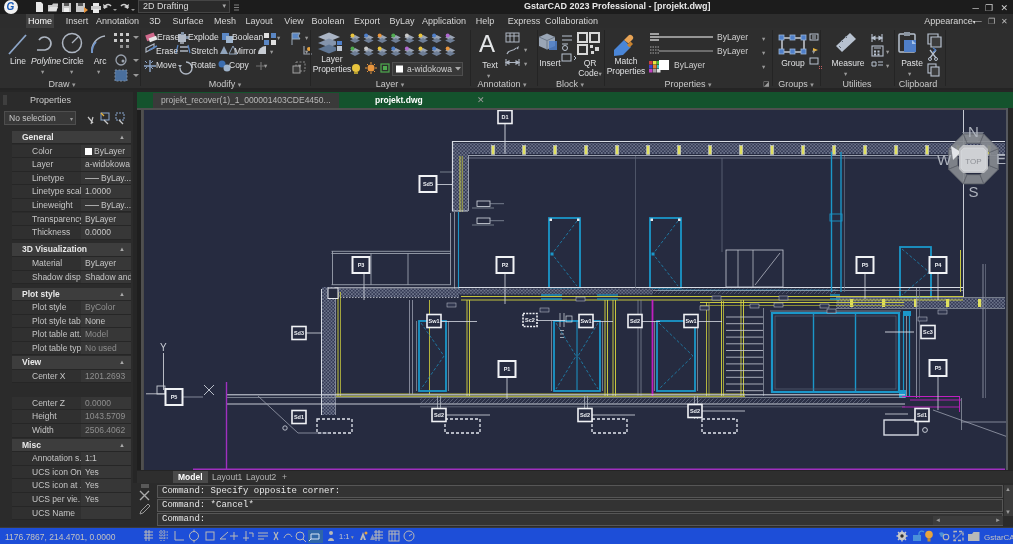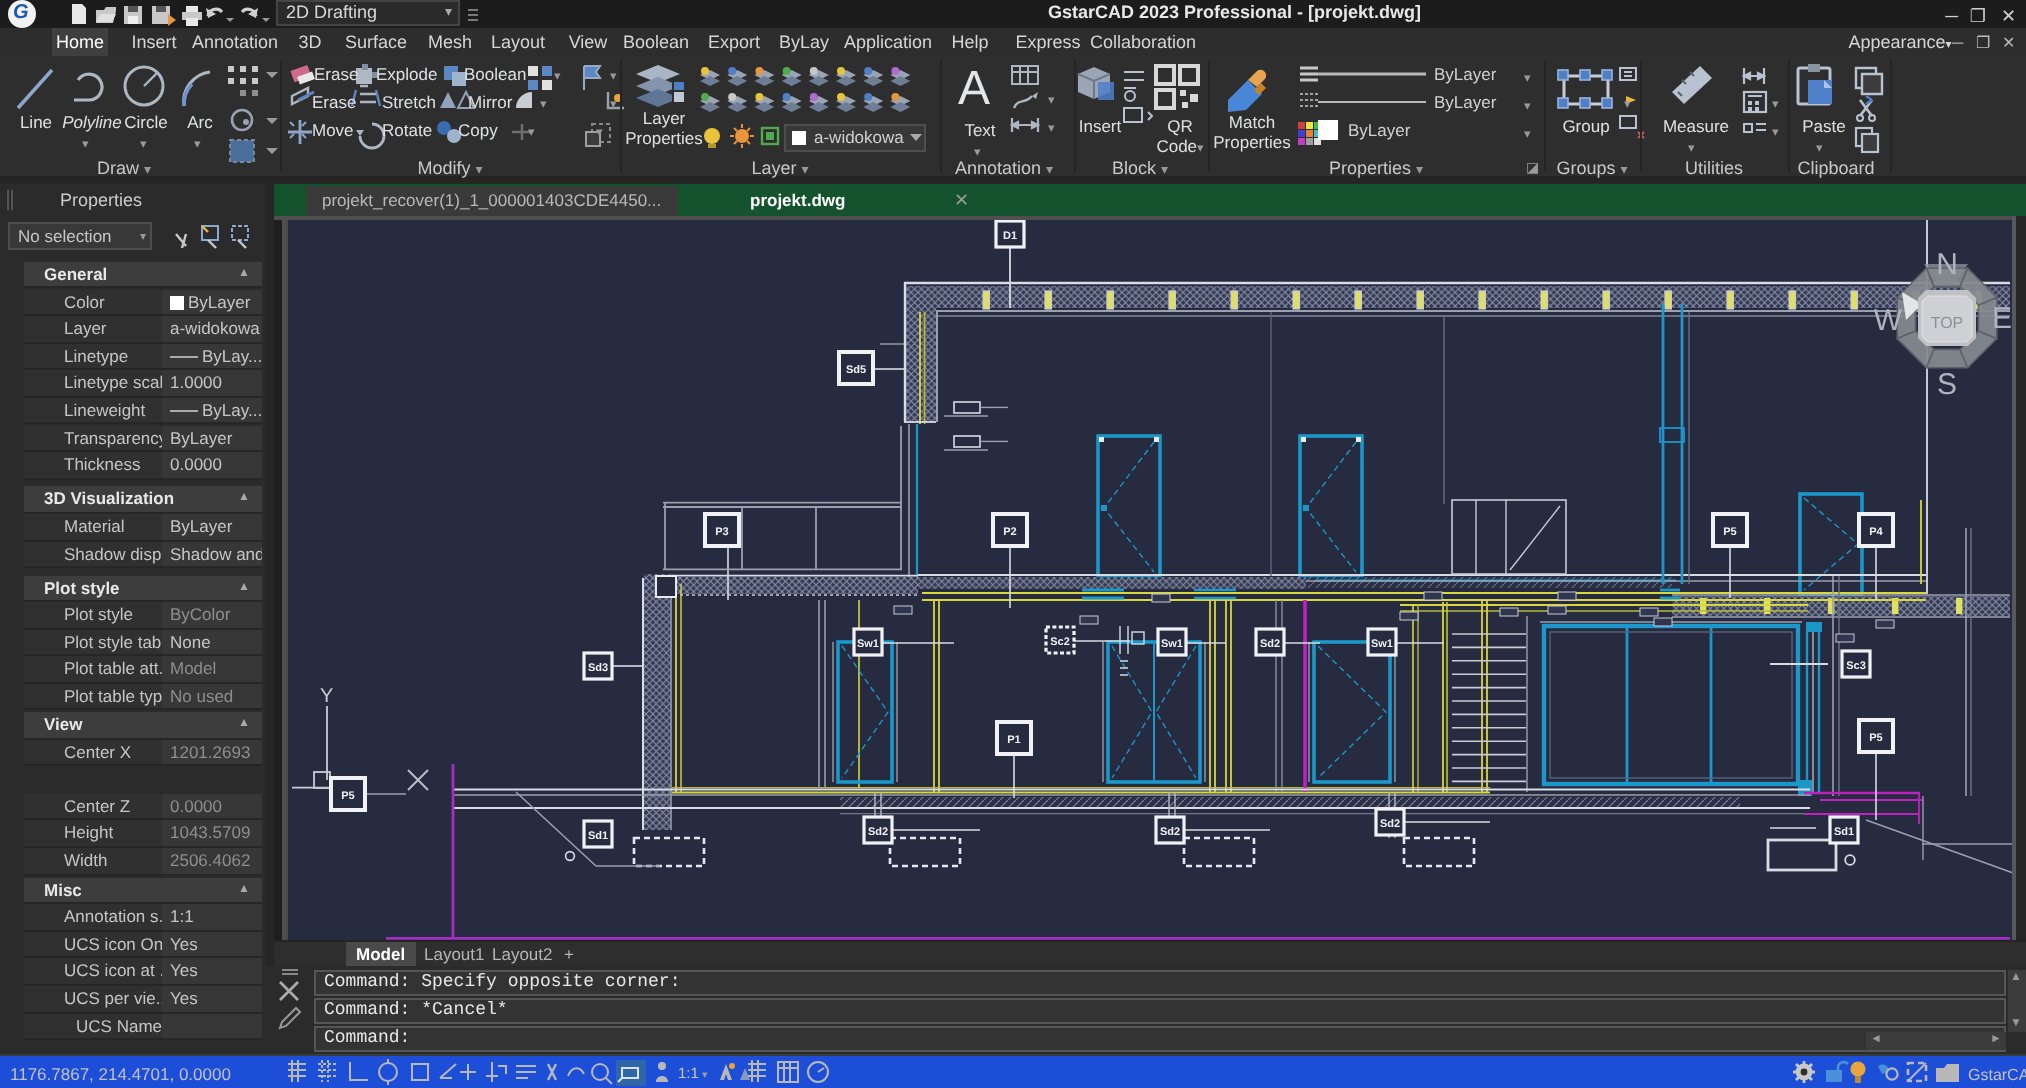--- a/index.html
+++ b/index.html
@@ -541,21 +541,21 @@
         <div class="val">Yes</div>
       </div>
     <div class="prow" style="top:387.4px;">
         <div class="lbl">UCS icon at ...</div>
         <div class="val">Yes</div>
       </div>
     <div class="prow" style="top:401.0px;">
         <div class="lbl">UCS per vie...</div>
         <div class="val">Yes</div>
       </div>
-    <div class="prow" style="top:414.6px;text-align:right;">
+    <div class="prow" style="top:414.6px;">
         <div class="lbl">UCS Name</div>
         <div class="val"></div>
       </div>
   </div>
 
   <div id="doctabs">
     <div class="dtab" style="left:16px;max-width:215px;overflow:hidden;">projekt_recover(1)_1_000001403CDE4450...</div>
     <div class="dtab active" style="left:230px;">projekt.dwg</div>
       <div style="position:absolute;left:340px;top:1px;color:#9a9a9a;font-size:9px;line-height:15px;">✕</div>
   </div>

